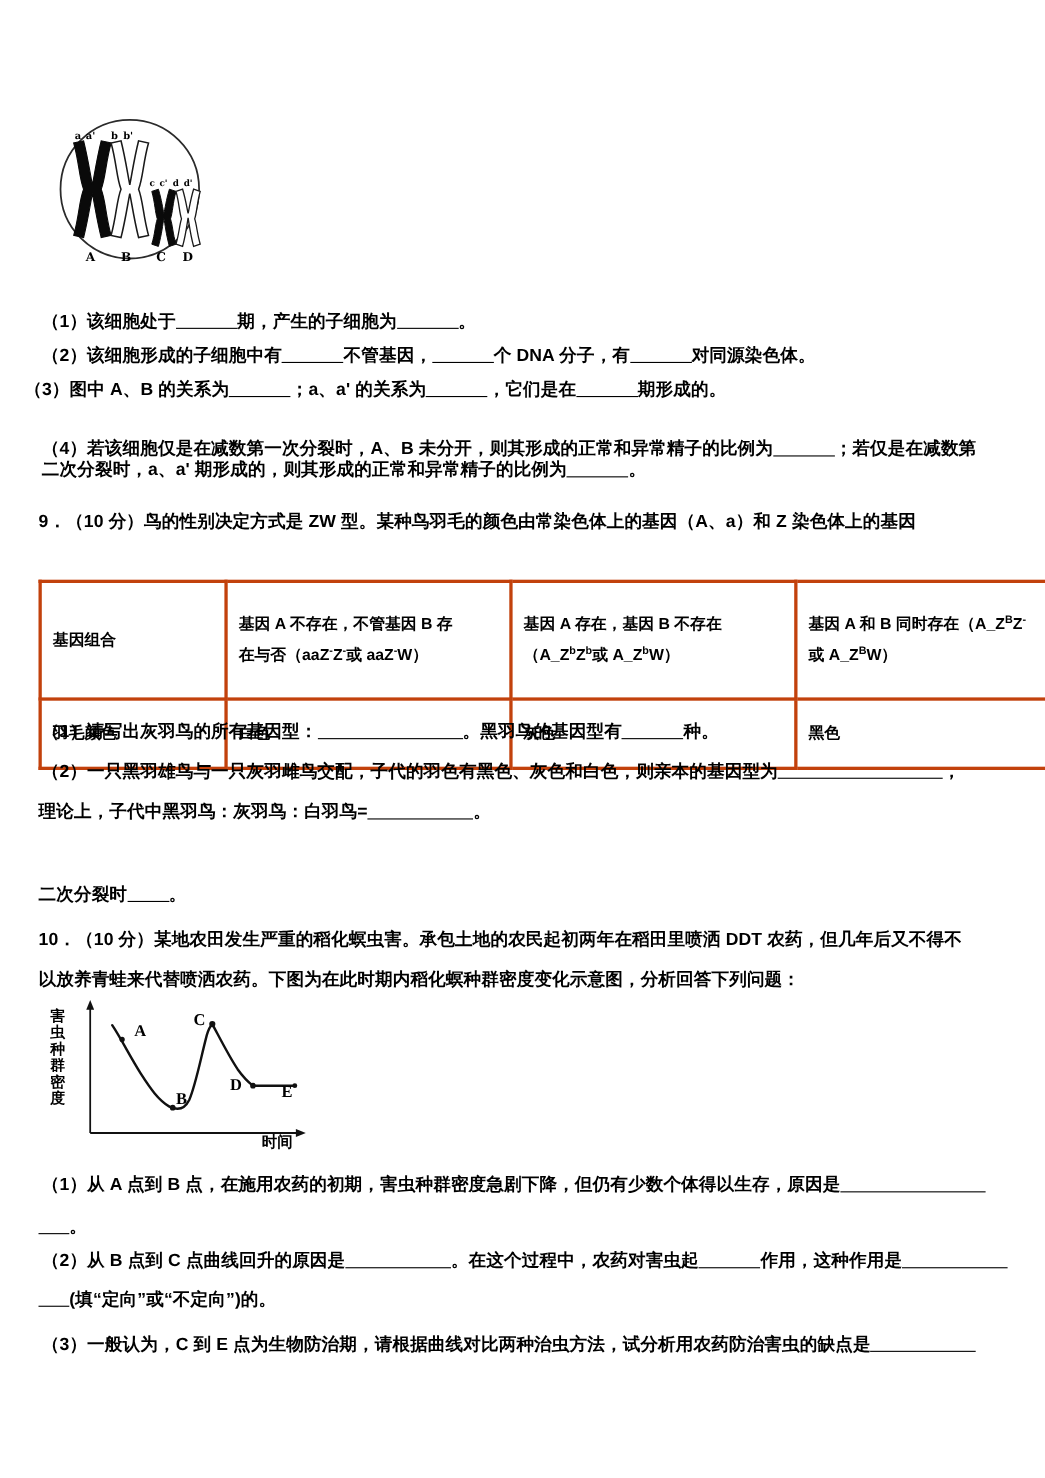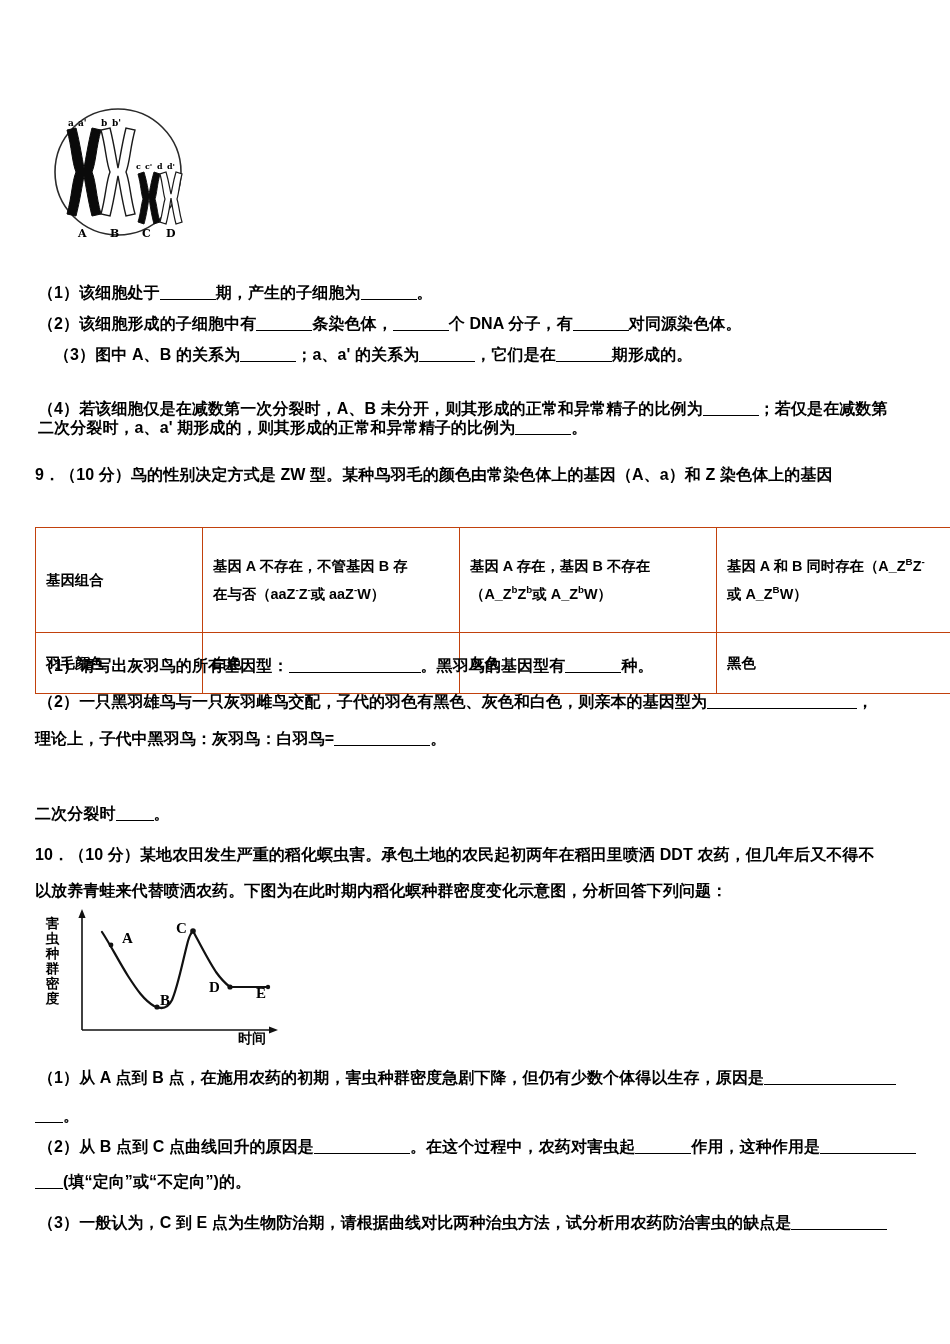--- a/index.html
+++ b/index.html
@@ -55,21 +55,21 @@
     left: 35px;
     top: 527px;
     width: 880px;
     border-collapse: collapse;
     table-layout: fixed;
     font-family: "Liberation Sans", "DejaVu Sans", sans-serif;
     font-size: 14.4px;
     font-weight: 600;
   }
   .gene-table td {
-    border: 1px solid #c2410c;
+    border: 3px solid #c2410c;
     padding: 9px 8px 9px 10px;
     vertical-align: middle;
     line-height: 28px;
   }
   .gene-table td.label-col { width: 148px; }
   .gene-table td.c2 { width: 238px; }
   .gene-table td.c3 { width: 238px; }
   .gene-table td.c4 { width: 244px; }
   .gene-table tr.row-head td { height: 86px; vertical-align: middle; }
   .gene-table tr.row-body td { height: 42px; }
@@ -164,24 +164,24 @@
       <text x="100" y="137" font-family="DejaVu Serif, serif" font-size="11" font-weight="bold">C</text>
       <text x="124" y="137" font-family="DejaVu Serif, serif" font-size="11" font-weight="bold">D</text>
     </svg>
   </div>
 
   <div class="q-line" style="left:38px; top:283px;">
     <span>（1）该细胞处于</span><span class="blank-m"></span><span>期，产生的子细胞为</span><span class="blank-m"></span><span>。</span>
   </div>
 
   <div class="q-line" style="left:38px; top:314px;">
-    <span>（2）该细胞形成的子细胞中有</span><span class="blank-m"></span><span>条染色体，</span><span class="blank-m"></span><span>个 DNA 分子，有</span><span class="blank-m"></span><span>对同源染色体。</span>
-  </div>
-
-  <div class="q-line" style="left:54px; top:345px;">
+    <span>（2）该细胞形成的子细胞中有</span><span class="blank-m"></span><span>不管基因，</span><span class="blank-m"></span><span>个 DNA 分子，有</span><span class="blank-m"></span><span>对同源染色体。</span>
+  </div>
+
+  <div class="q-line" style="left:22px; top:345px;">
     <span>（3）图中 A、B 的关系为</span><span class="blank-m"></span><span>；a、a' 的关系为</span><span class="blank-m"></span><span>，它们是在</span><span class="blank-m"></span><span>期形成的。</span>
   </div>
 
   <div class="q-line" style="left:38px; top:399px;">
     <span>（4）若该细胞仅是在减数第一次分裂时，A、B 未分开，则其形成的正常和异常精子的比例为</span><span class="blank-m"></span><span>；若仅是在减数第</span>
   </div>
 
   <div class="q-line" style="left:38px; top:418px;">
     <span>二次分裂时，a、a' 期形成的，则其形成的正常和异常精子的比例为</span><span class="blank-m"></span><span>。</span>
   </div>

